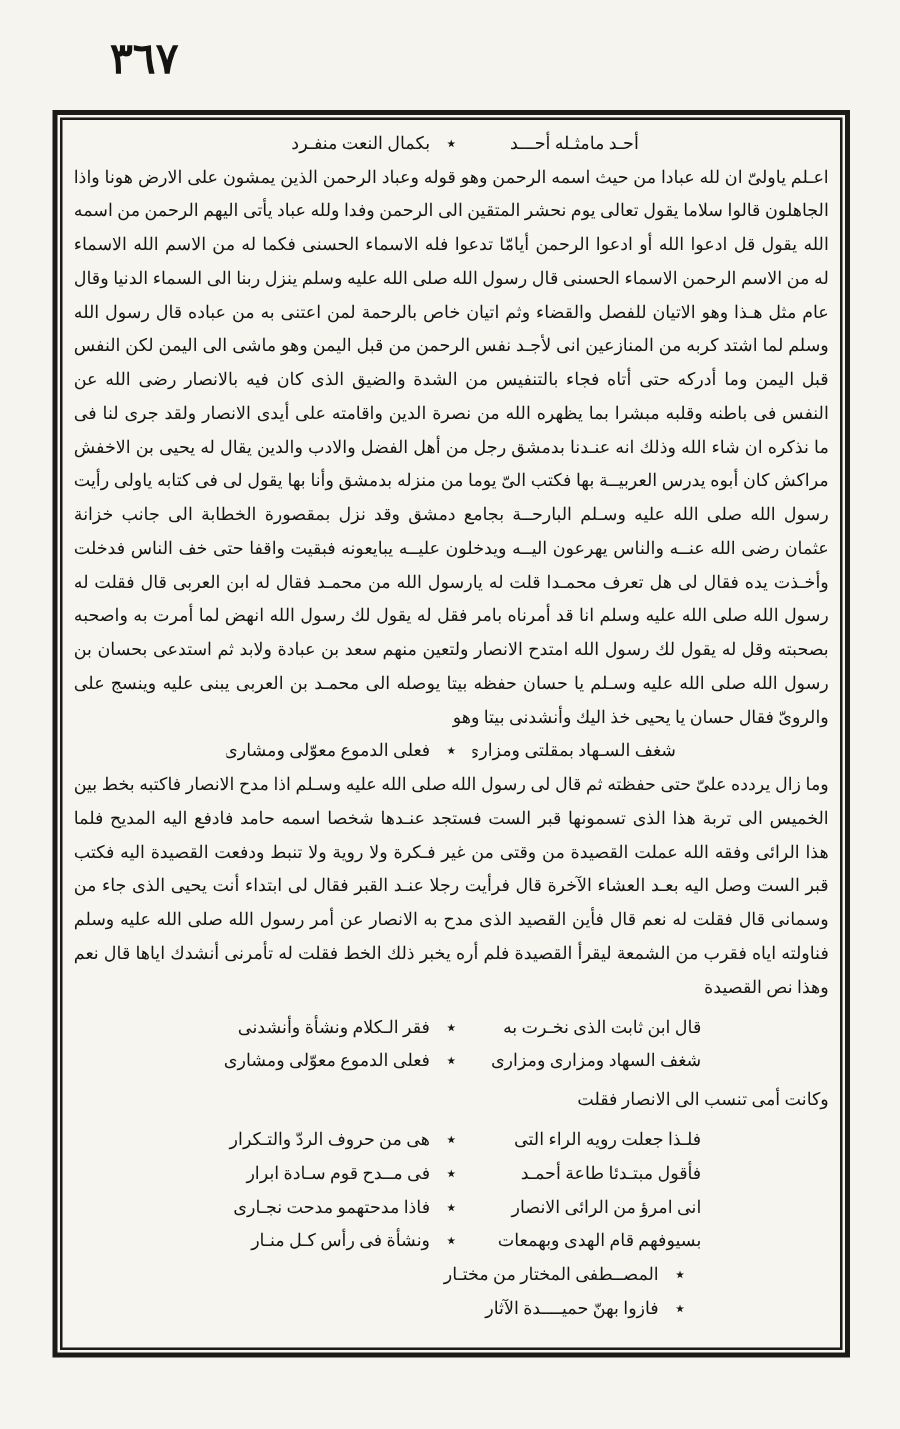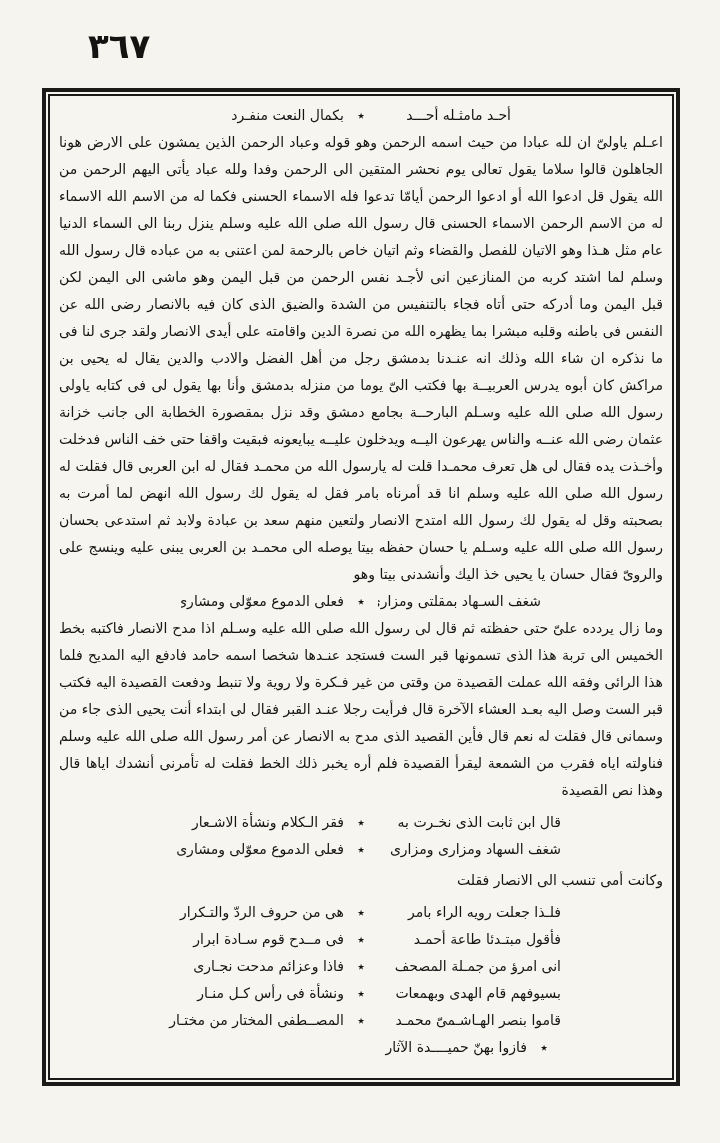--- a/index.html
+++ b/index.html
@@ -2,21 +2,21 @@
 <html lang="ar"><head>
 <meta charset="utf-8">
 <style>
   html,body { margin:0; padding:0; }
   body {
     width:720px; height:1143px;
     background:#f5f4ef;
     font-family:"DejaVu Sans", sans-serif;
     color:#181715;
   }
-  .page { position:relative; width:720px; height:1143px; overflow:hidden; }
+  .page { position:relative; width:720px; height:1143px; overflow:hidden;font-family:Liberation Serif, serif; }
 
   .page-number {
     position:absolute; top:26px; left:88px;
     font-size:34px; font-weight:bold; letter-spacing:3px;
     color:#141311;
   }
 
   .frame-outer {
     position:absolute; left:42px; top:88px;
     width:638px; height:998px;
@@ -114,54 +114,53 @@
           <div class="line">قبر الست وصل اليه بعـد العشاء الآخرة قال فرأيت رجلا عنـد القبر فقال لى ابتداء أنت يحيى الذى جاء من عنـد فلان</div>
           <div class="line">وسمانى قال فقلت له نعم قال فأين القصيد الذى مدح به الانصار عن أمر رسول الله صلى الله عليه وسلم فقلت هو ذا عندى</div>
           <div class="line">فناولته اياه فقرب من الشمعة ليقرأ القصيدة فلم أره يخبر ذلك الخط فقلت له تأمرنى أنشدك اياها قال نعم فانشـدته اياها</div>
           <div class="line short">وهذا نص القصيدة</div>
         </div>
 
         <div class="poem">
           <div class="couplet">
             <span class="hemi">قال ابن ثابت الذى نخـرت به</span>
             <span class="sep">٭</span>
-            <span class="hemi">فقر الـكلام ونشأة الاشـعار</span>
+            <span class="hemi">فقر الـكلام ونشأة وأنشدنى</span>
           </div>
           <div class="couplet">
             <span class="hemi">شغف السهاد ومزارى ومزارى</span>
             <span class="sep">٭</span>
             <span class="hemi">فعلى الدموع معوّلى ومشارى</span>
           </div>
         </div>
 
         <div class="line short">وكانت أمى تنسب الى الانصار فقلت</div>
 
         <div class="poem">
           <div class="couplet">
-            <span class="hemi">فلـذا جعلت رويه الراء بامر</span>
+            <span class="hemi">فلـذا جعلت رويه الراء التى</span>
             <span class="sep">٭</span>
             <span class="hemi">هى من حروف الردّ والتـكرار</span>
           </div>
           <div class="couplet">
             <span class="hemi">فأقول مبتـدئا طاعة أحمـد</span>
             <span class="sep">٭</span>
             <span class="hemi">فى مــدح قوم سـادة ابرار</span>
           </div>
           <div class="couplet">
-            <span class="hemi">انى امرؤ من جمـلة المصحف</span>
+            <span class="hemi">انى امرؤ من الرائى الانصار</span>
             <span class="sep">٭</span>
-            <span class="hemi">فاذا وعزائم مدحت نجـارى</span>
+            <span class="hemi">فاذا مدحتهمو مدحت نجـارى</span>
           </div>
           <div class="couplet">
             <span class="hemi">بسيوفهم قام الهدى وبهمعات</span>
             <span class="sep">٭</span>
             <span class="hemi">ونشأة فى رأس كـل منـار</span>
           </div>
           <div class="couplet">
-            <span class="hemi">قاموا بنصر الهـاشـمىّ محمـد</span>
             <span class="sep">٭</span>
             <span class="hemi">المصــطفى المختار من مختـار</span>
           </div>
           <div class="couplet">
             <span class="sep">٭</span>
             <span class="hemi">فازوا بهنّ حميــــدة الآثار</span>
           </div>
         </div>
 
       </div>

